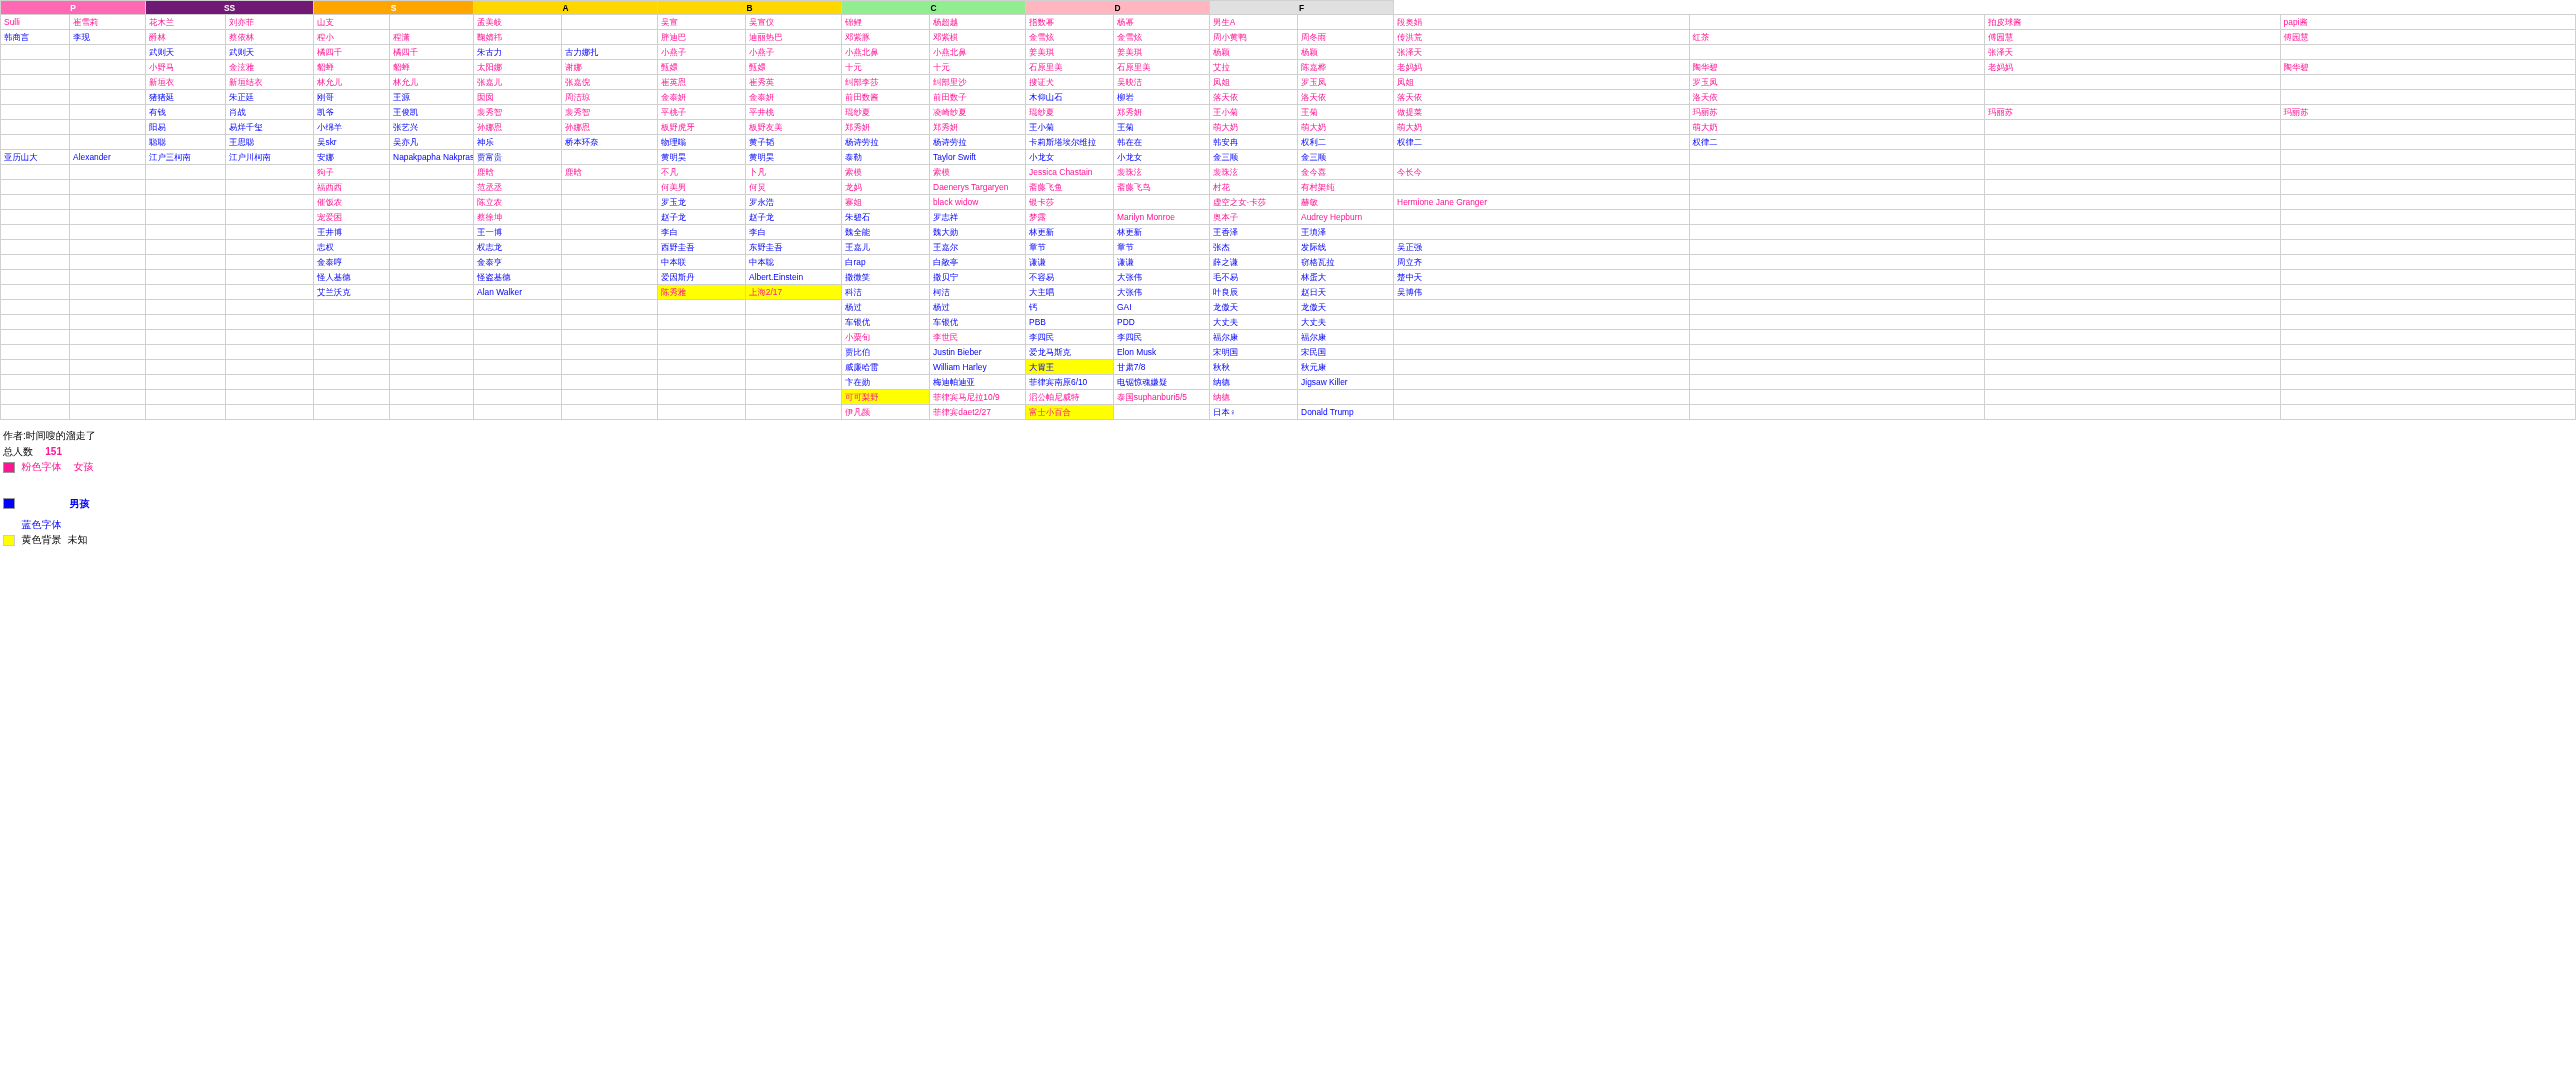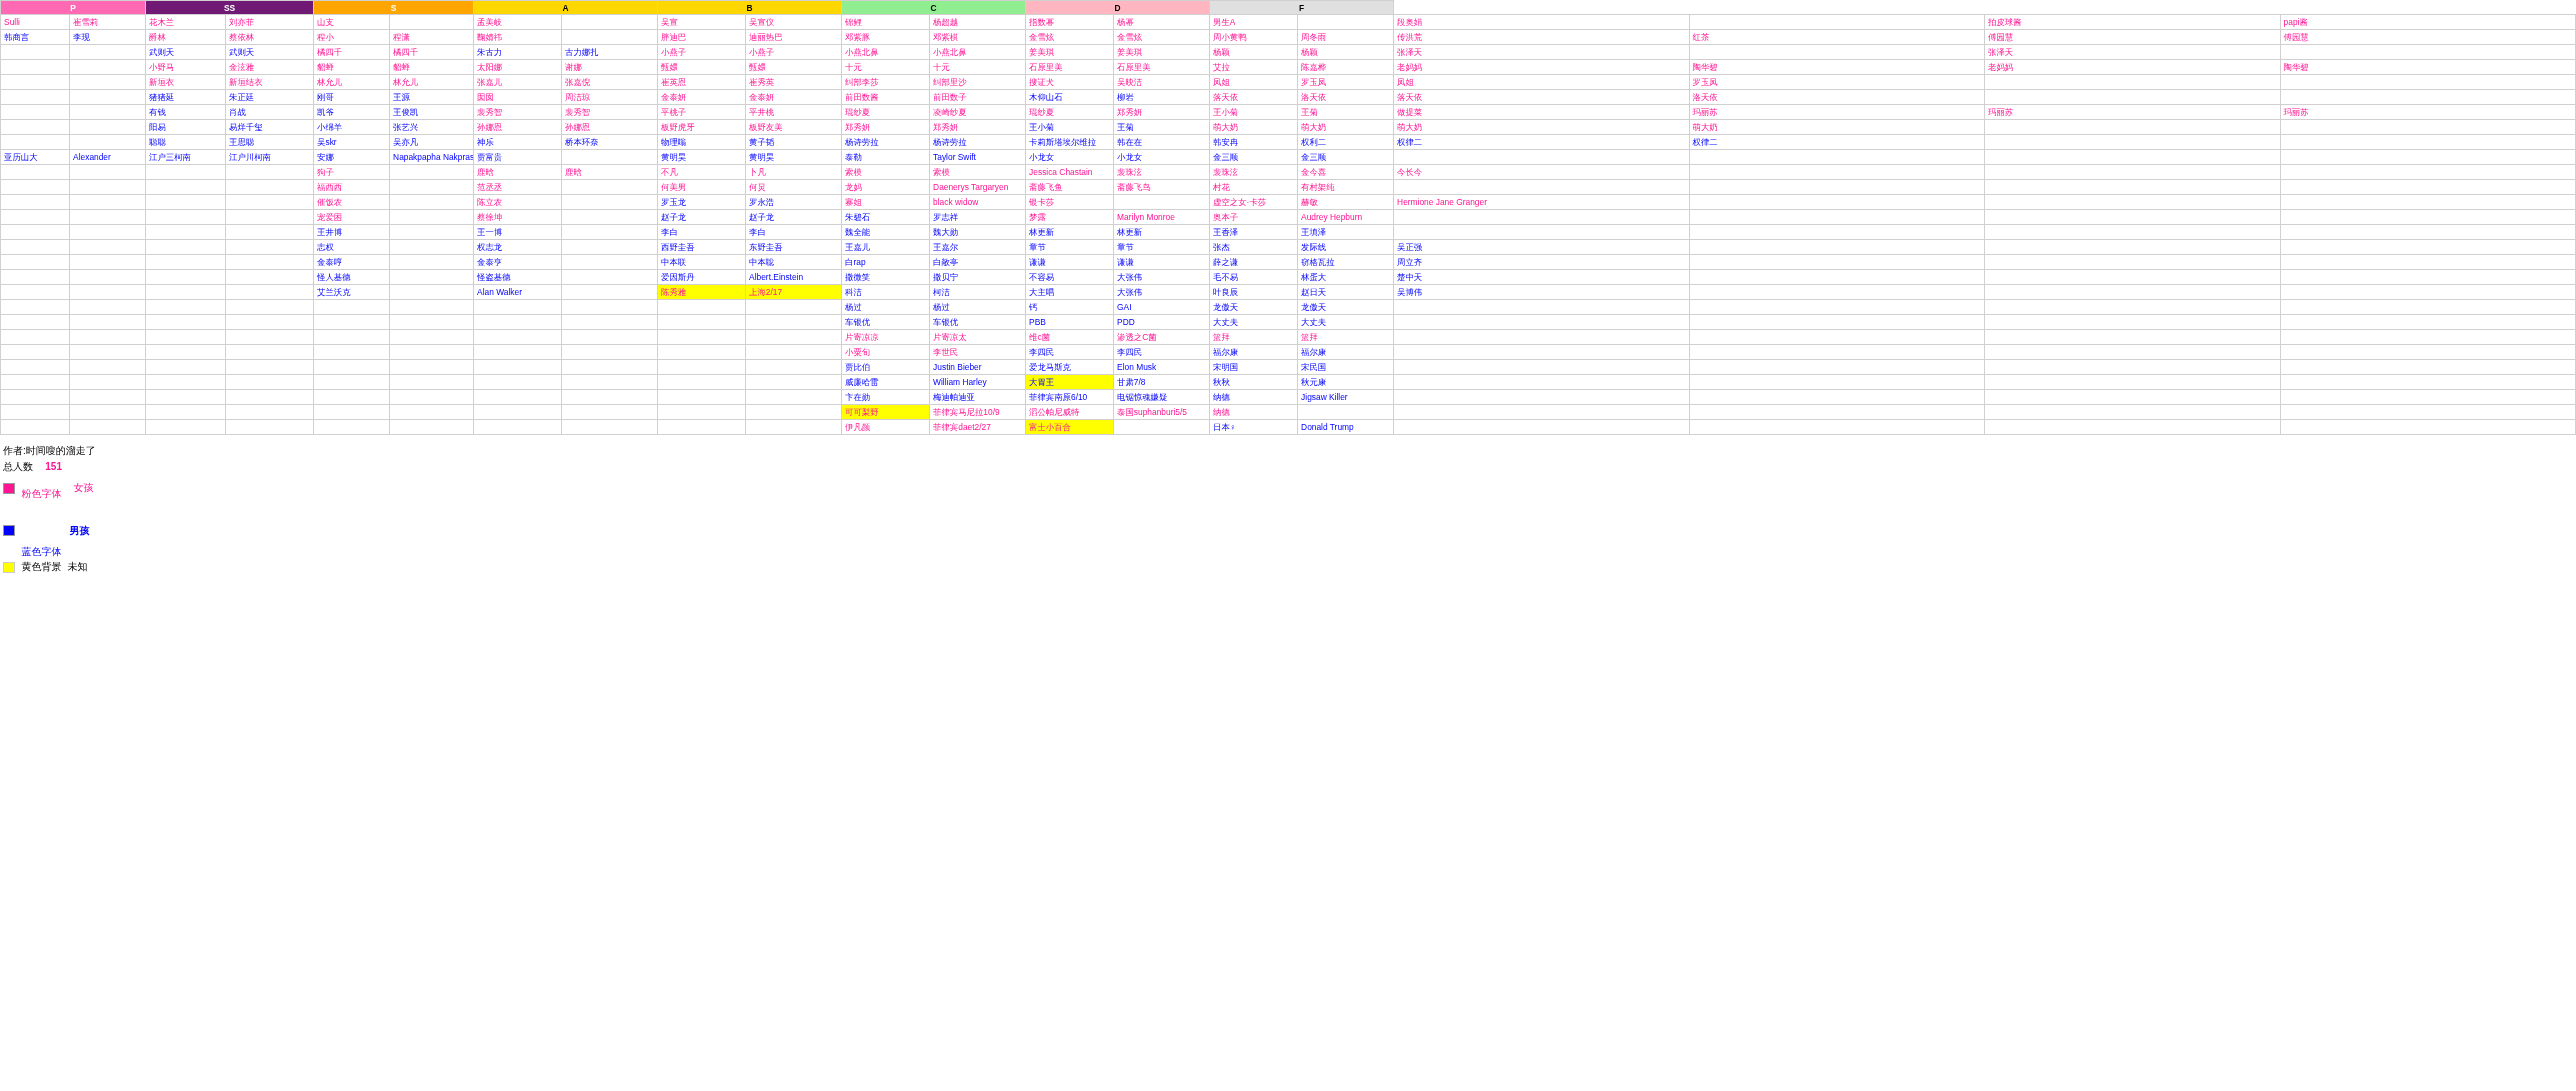--- a/index.html
+++ b/index.html
@@ -545,42 +545,20 @@
         <td class="blue">PBB</td>
         <td class="blue">PDD</td>
         <td class="blue">大丈夫</td>
         <td class="blue">大丈夫</td>
         <td></td>
         <td></td>
         <td></td>
         <td></td>
       </tr>
 
-      <tr>
-        <td></td>
-        <td></td>
-        <td></td>
-        <td></td>
-        <td></td>
-        <td></td>
-        <td></td>
-        <td></td>
-        <td></td>
-        <td></td>
-        <td class="pink">片寄凉凉</td>
-        <td class="pink">片寄凉太</td>
-        <td class="pink">维c菌</td>
-        <td class="pink">渗透之C菌</td>
-        <td class="pink">篮拜</td>
-        <td class="pink">篮拜</td>
-        <td></td>
-        <td></td>
-        <td></td>
-        <td></td>
-      </tr>
 
       <tr>
         <td></td>
         <td></td>
         <td></td>
         <td></td>
         <td></td>
         <td></td>
         <td></td>
         <td></td>
@@ -719,21 +697,21 @@
   <div class="footer-section">
     <div class="footer-row">
       <span>作者:时间嗖的溜走了</span>
     </div>
     <div class="footer-row">
       <span>总人数</span>
       <span style="color:#FF1493; font-weight:bold; margin-left:6.1px;">151</span>
     </div>
     <div class="footer-row">
       <span class="legend-box" style="background:#FF1493;"></span>
-      <span style="color:#FF1493;margin-top:12px;">粉色字体</span>
+      <span style="color:#FF1493;">粉色字体</span>
       <span style="color:#FF1493; margin-left:6.1px;">女孩</span>
     </div>
     <div class="footer-row">
       <span class="legend-box" style="background:#0000FF;"></span>
       <span style="color:#0000FF;margin-top:42px;">蓝色字体</span>
       <span style="color:#0000FF; margin-left:2px;font-weight:bold;">男孩</span>
     </div>
     <div class="footer-row">
       <span class="legend-box" style="background:#FFFF00; border:0.8px solid #ccc;"></span>
       <span>黄色背景</span>

